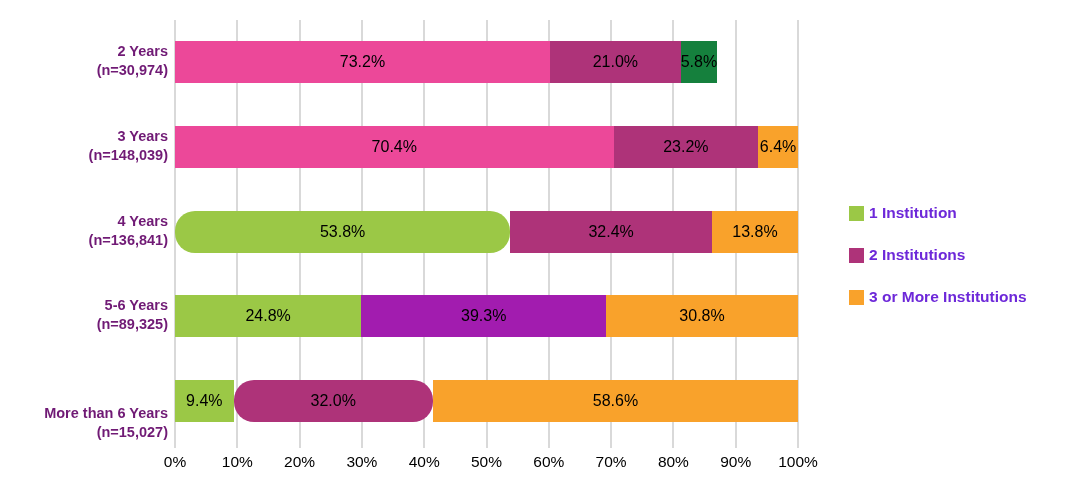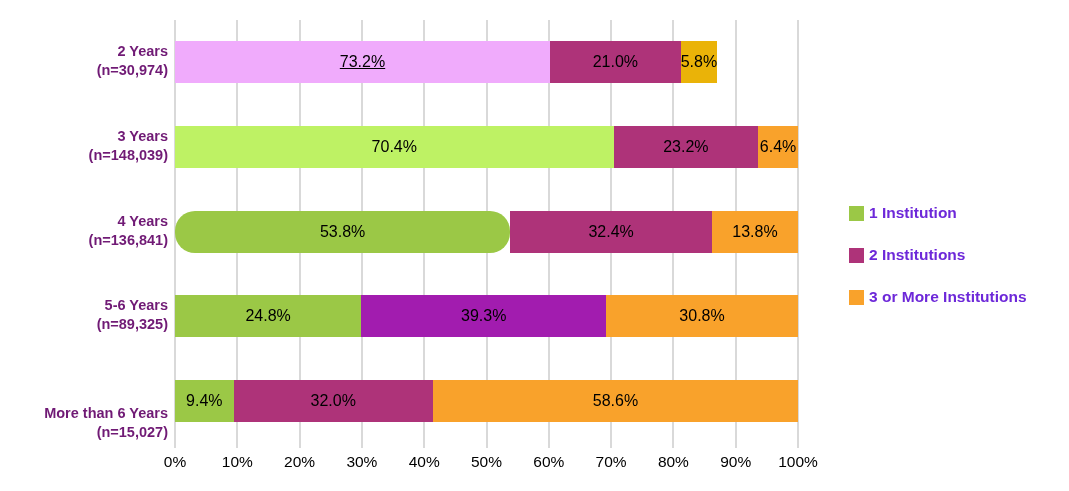--- a/index.html
+++ b/index.html
@@ -183,32 +183,32 @@
       <div class="gridline" style="left: 123.6px; background: rgb(217, 217, 217);"></div>
       <div class="gridline" style="left: 185.9px; background: rgb(217, 217, 217);"></div>
       <div class="gridline" style="left: 248.2px; background: rgb(217, 217, 217);"></div>
       <div class="gridline" style="left: 310.5px; background: rgb(217, 217, 217);"></div>
       <div class="gridline" style="left: 372.8px; background: rgb(217, 217, 217);"></div>
       <div class="gridline" style="left: 435.1px; background: rgb(217, 217, 217);"></div>
       <div class="gridline" style="left: 497.4px; background: rgb(217, 217, 217);"></div>
       <div class="gridline" style="left: 559.7px; background: rgb(217, 217, 217);"></div>
       <div class="gridline" style="left: 622px; background: rgb(217, 217, 217);"></div>
       <div class="bar-row" style="top: 21px;">
-        <div class="seg" style="width: 375px; background: #f0abfc; text-decoration: underline;">
+        <div class="seg" style="width: 375px; background: #ec4899;">
           <span class="seg-label">73.2%</span>
         </div>
         <div class="seg" style="width: 130.83px; background: rgb(174, 51, 121); justify-content: center;">
           <span class="seg-label">21.0%</span>
         </div>
-        <div class="seg narrow" style="width: 36.134px; background: #eab308; overflow: visible;">
+        <div class="seg narrow" style="width: 36.134px; background: #15803d; overflow: visible;">
           <span class="seg-label">5.8%</span>
         </div>
       </div>
       <div class="bar-row" style="top: 106px;">
-        <div class="seg" style="width: 438.592px; background: #bef264;">
+        <div class="seg" style="width: 438.592px; background: #ec4899;">
           <span class="seg-label">70.4%</span>
         </div>
         <div class="seg" style="width: 144.536px; background: rgb(174, 51, 121);">
           <span class="seg-label">23.2%</span>
         </div>
         <div class="seg" style="width: 39.872px; background: rgb(249, 162, 43);">
           <span class="seg-label">6.4%</span>
         </div>
       </div>
       <div class="bar-row" style="top: 191px;">
@@ -230,21 +230,21 @@
           <span class="seg-label">39.3%</span>
         </div>
         <div class="seg" style="width: 191.884px; background: rgb(249, 162, 43);">
           <span class="seg-label">30.8%</span>
         </div>
       </div>
       <div class="bar-row" style="top: 360px;">
         <div class="seg" style="width: 58.562px; background: rgb(155, 200, 70);">
           <span class="seg-label">9.4%</span>
         </div>
-        <div class="seg" style="width: 199.36px; background: rgb(174, 51, 121);">
+        <div class="seg" style="width: 199.36px; background: rgb(174, 51, 121); border-radius: 20px;">
           <span class="seg-label">32.0%</span>
         </div>
         <div class="seg" style="width: 365.078px; background: rgb(249, 162, 43);">
           <span class="seg-label">58.6%</span>
         </div>
       </div>
     </div>
 
   <div id="x-axis">
       <div class="tick-mark" style="left: -1px; background: rgb(217, 217, 217);"></div>

